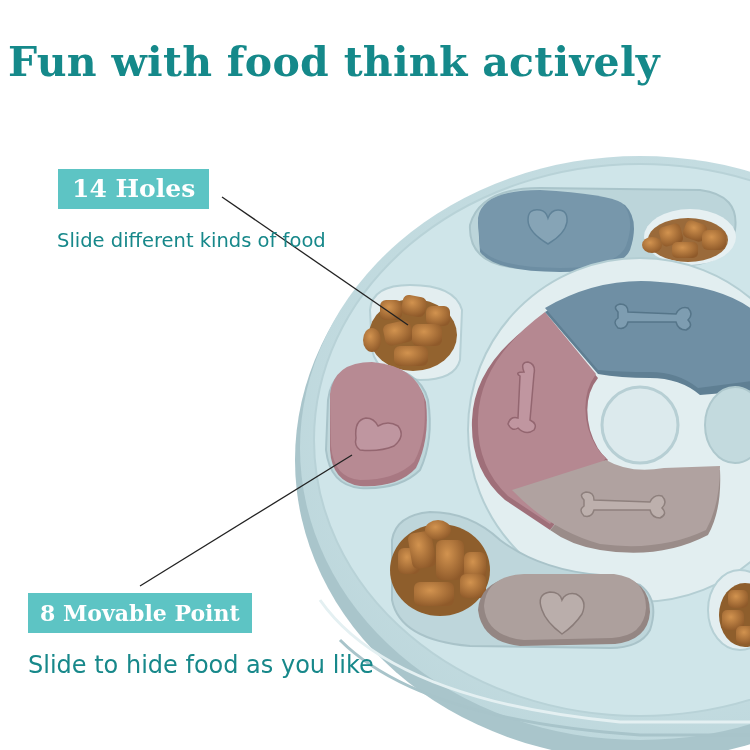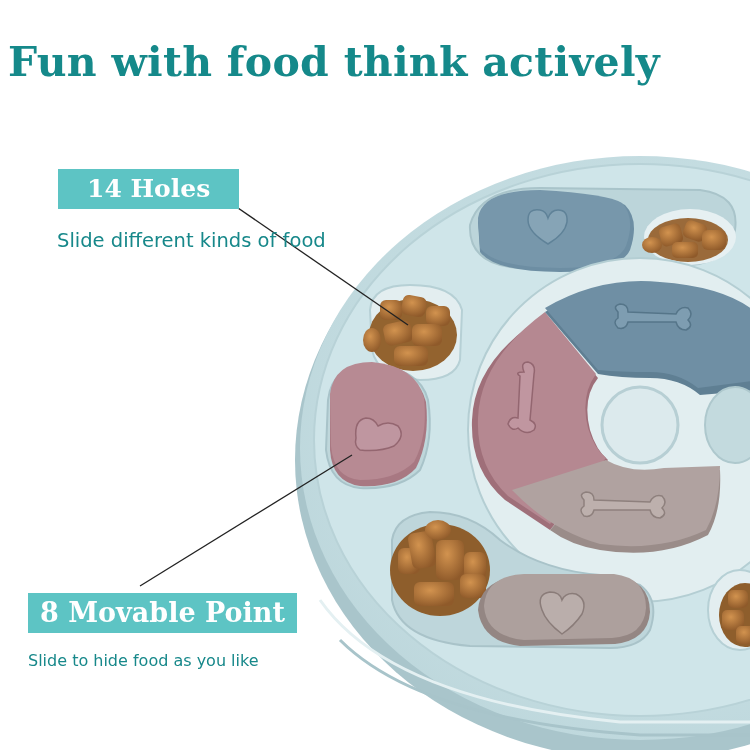--- a/index.html
+++ b/index.html
@@ -6,29 +6,29 @@
     body { width: 750px; height: 750px; position: relative; overflow: hidden; font-family: "Liberation Sans", sans-serif; }
     .title {
       position: absolute; left: 0; top: 38px; width: 668px; text-align: center;
       font-family: "DejaVu Serif", "Liberation Serif", serif; font-weight: bold;
       font-size: 41px; color: #15898a; letter-spacing: 0.3px;
     }
     .product { position: absolute; left: 0; top: 0; width: 750px; height: 750px; }
     .label-box {
       position: absolute; background: #5dc4c4; color: #ffffff;
       font-family: "DejaVu Serif", "Liberation Serif", serif; font-weight: bold;
-      padding: 0 29px; height: 40px; line-height: 40px; white-space: nowrap;
+      padding: 0 14px; height: 40px; line-height: 40px; white-space: nowrap;
     }
     .label-box.holes { left: 58px; top: 169px; font-size: 25px; }
-    .label-box.points { left: 28px; top: 593px; font-size: 27px; padding: 0 12px; }
+    .label-box.points { left: 28px; top: 593px; font-size: 22px; padding: 0 12px; }
     .caption {
       position: absolute; color: #17888a; font-family: "DejaVu Sans", sans-serif; white-space: nowrap;
     }
     .caption.holes { left: 57px; top: 229px; font-size: 19.5px; }
-    .caption.points { left: 28px; top: 651px; font-size: 16px; text-align: center; }
+    .caption.points { left: 28px; top: 651px; font-size: 24px; text-align: center; }
   </style>
 </head>
 <body>
 
 <svg class="product" viewBox="0 0 750 750" xmlns="http://www.w3.org/2000/svg">
   <defs>
     <radialGradient id="bodyGrad" cx="0.55" cy="0.45" r="0.7">
       <stop offset="0" stop-color="#d6eaee"></stop>
       <stop offset="1" stop-color="#b9d4d9"></stop>
     </radialGradient>

